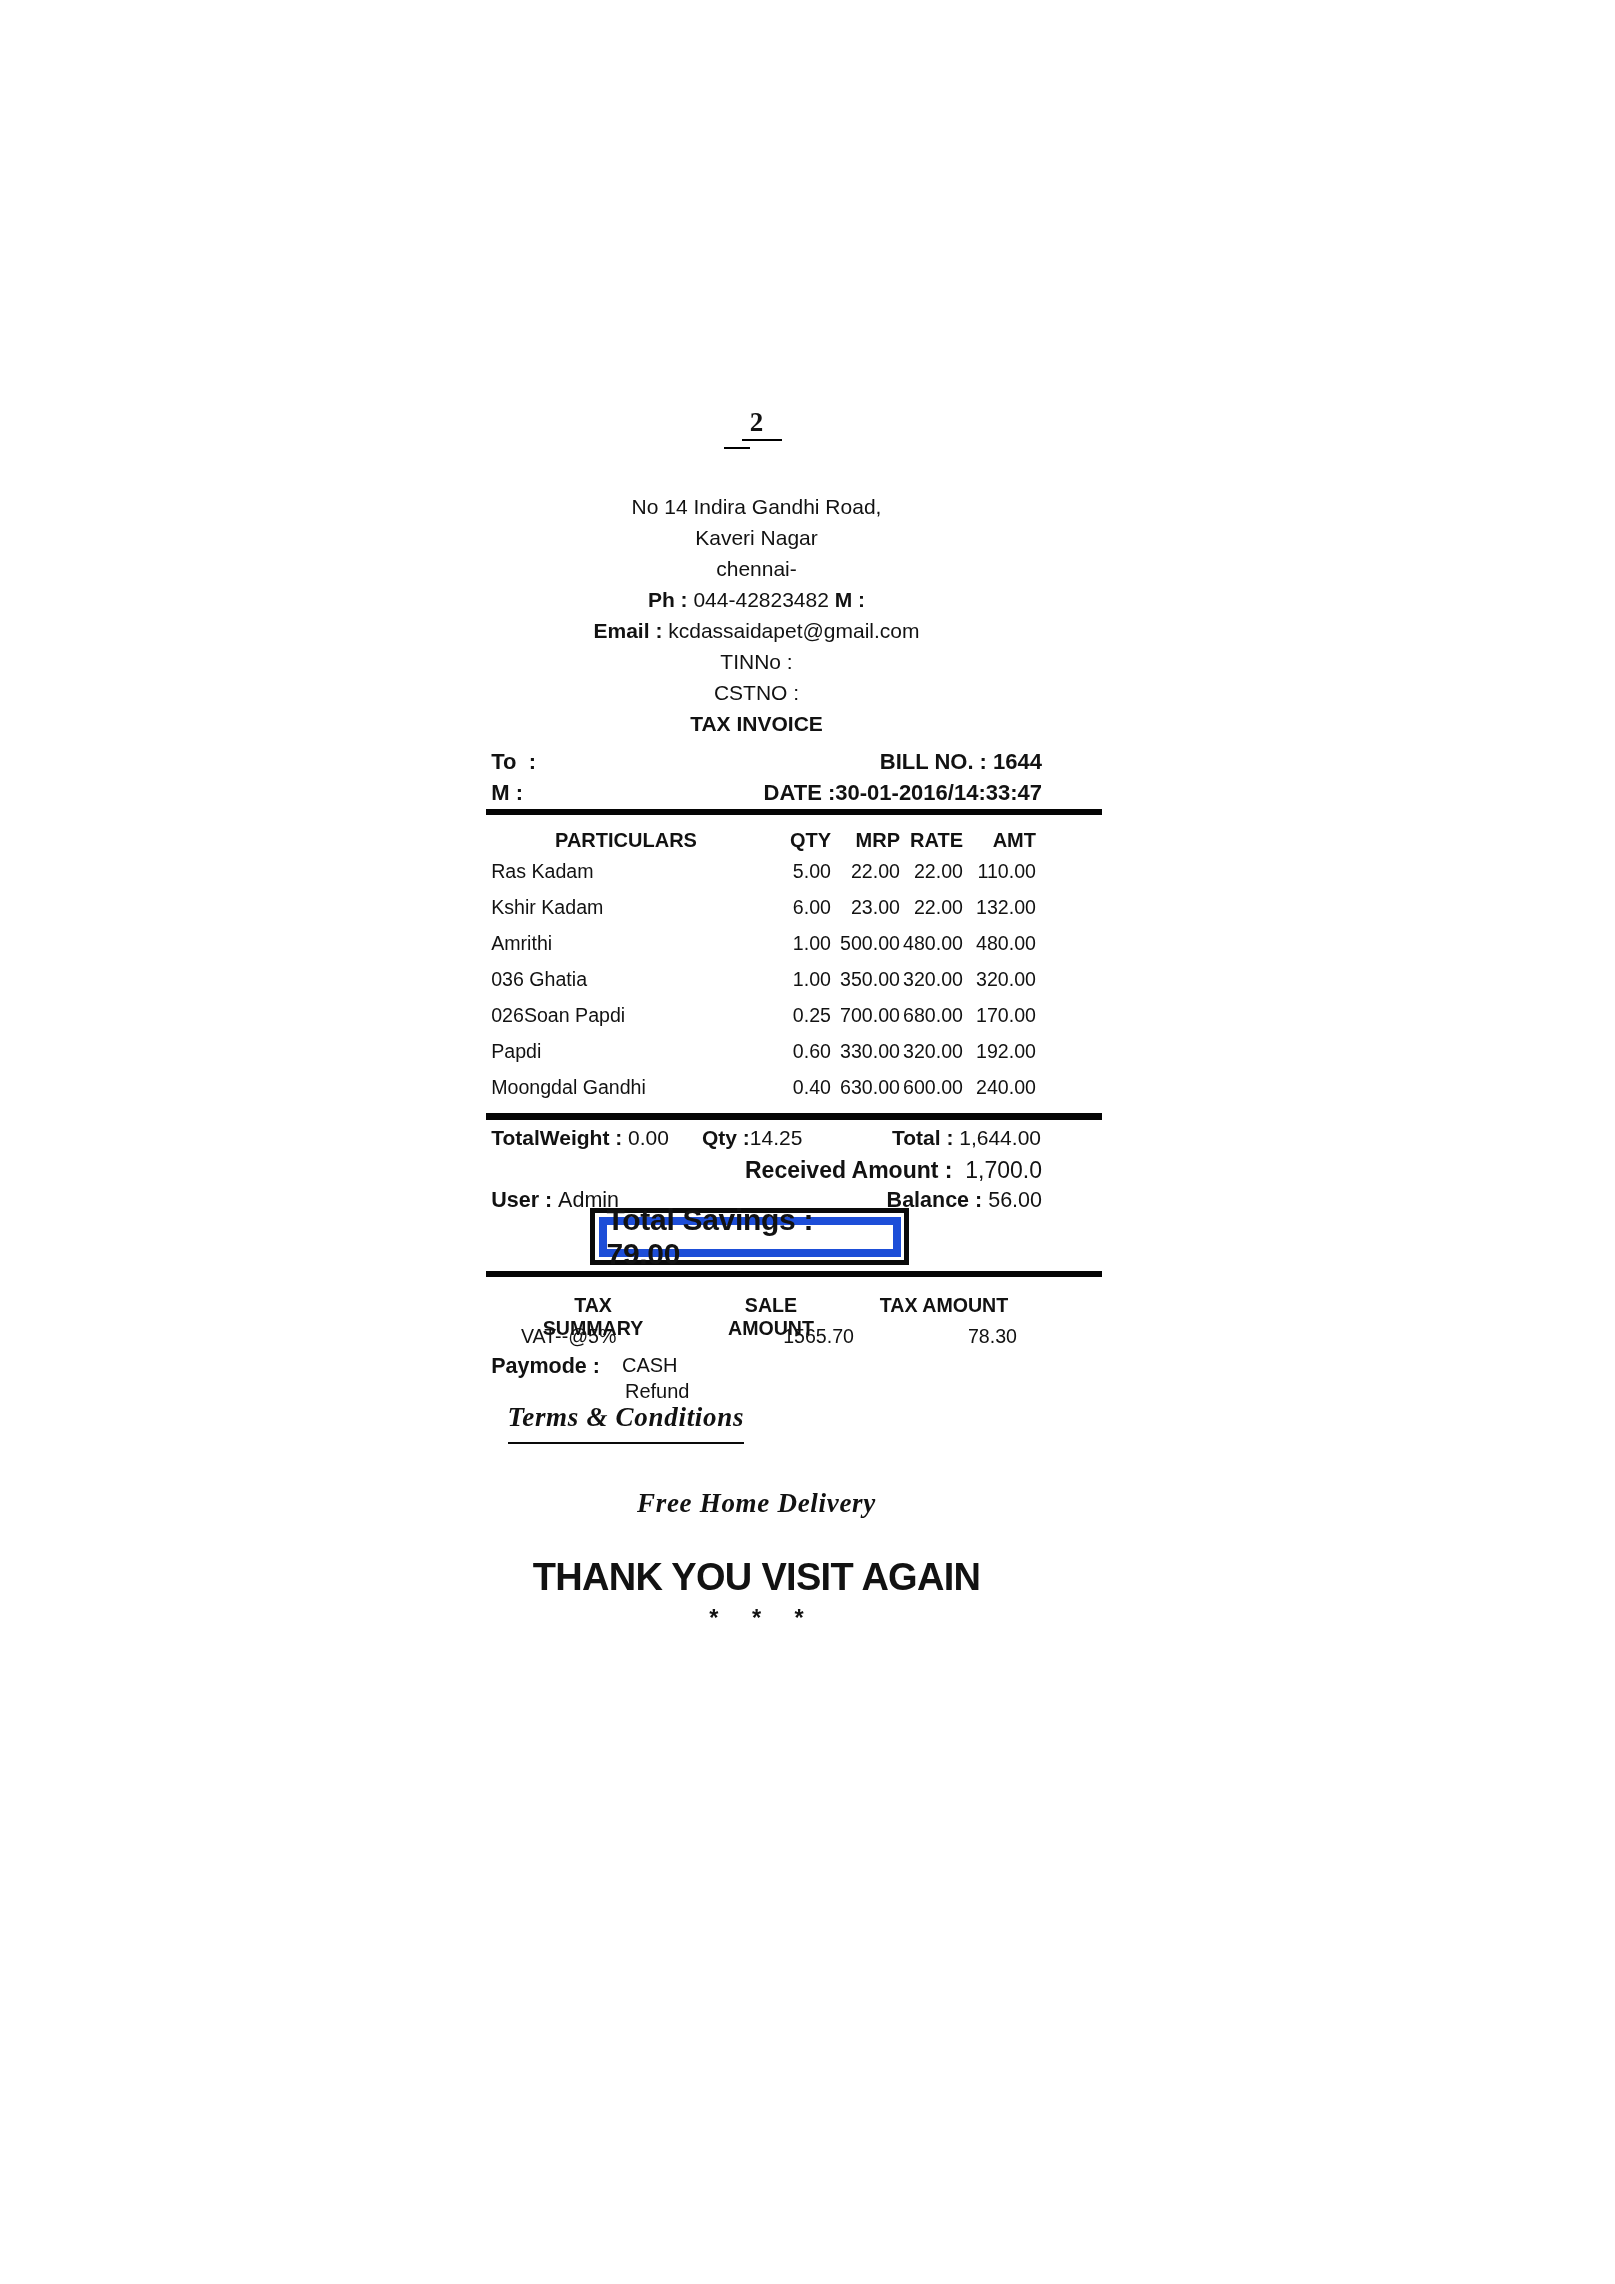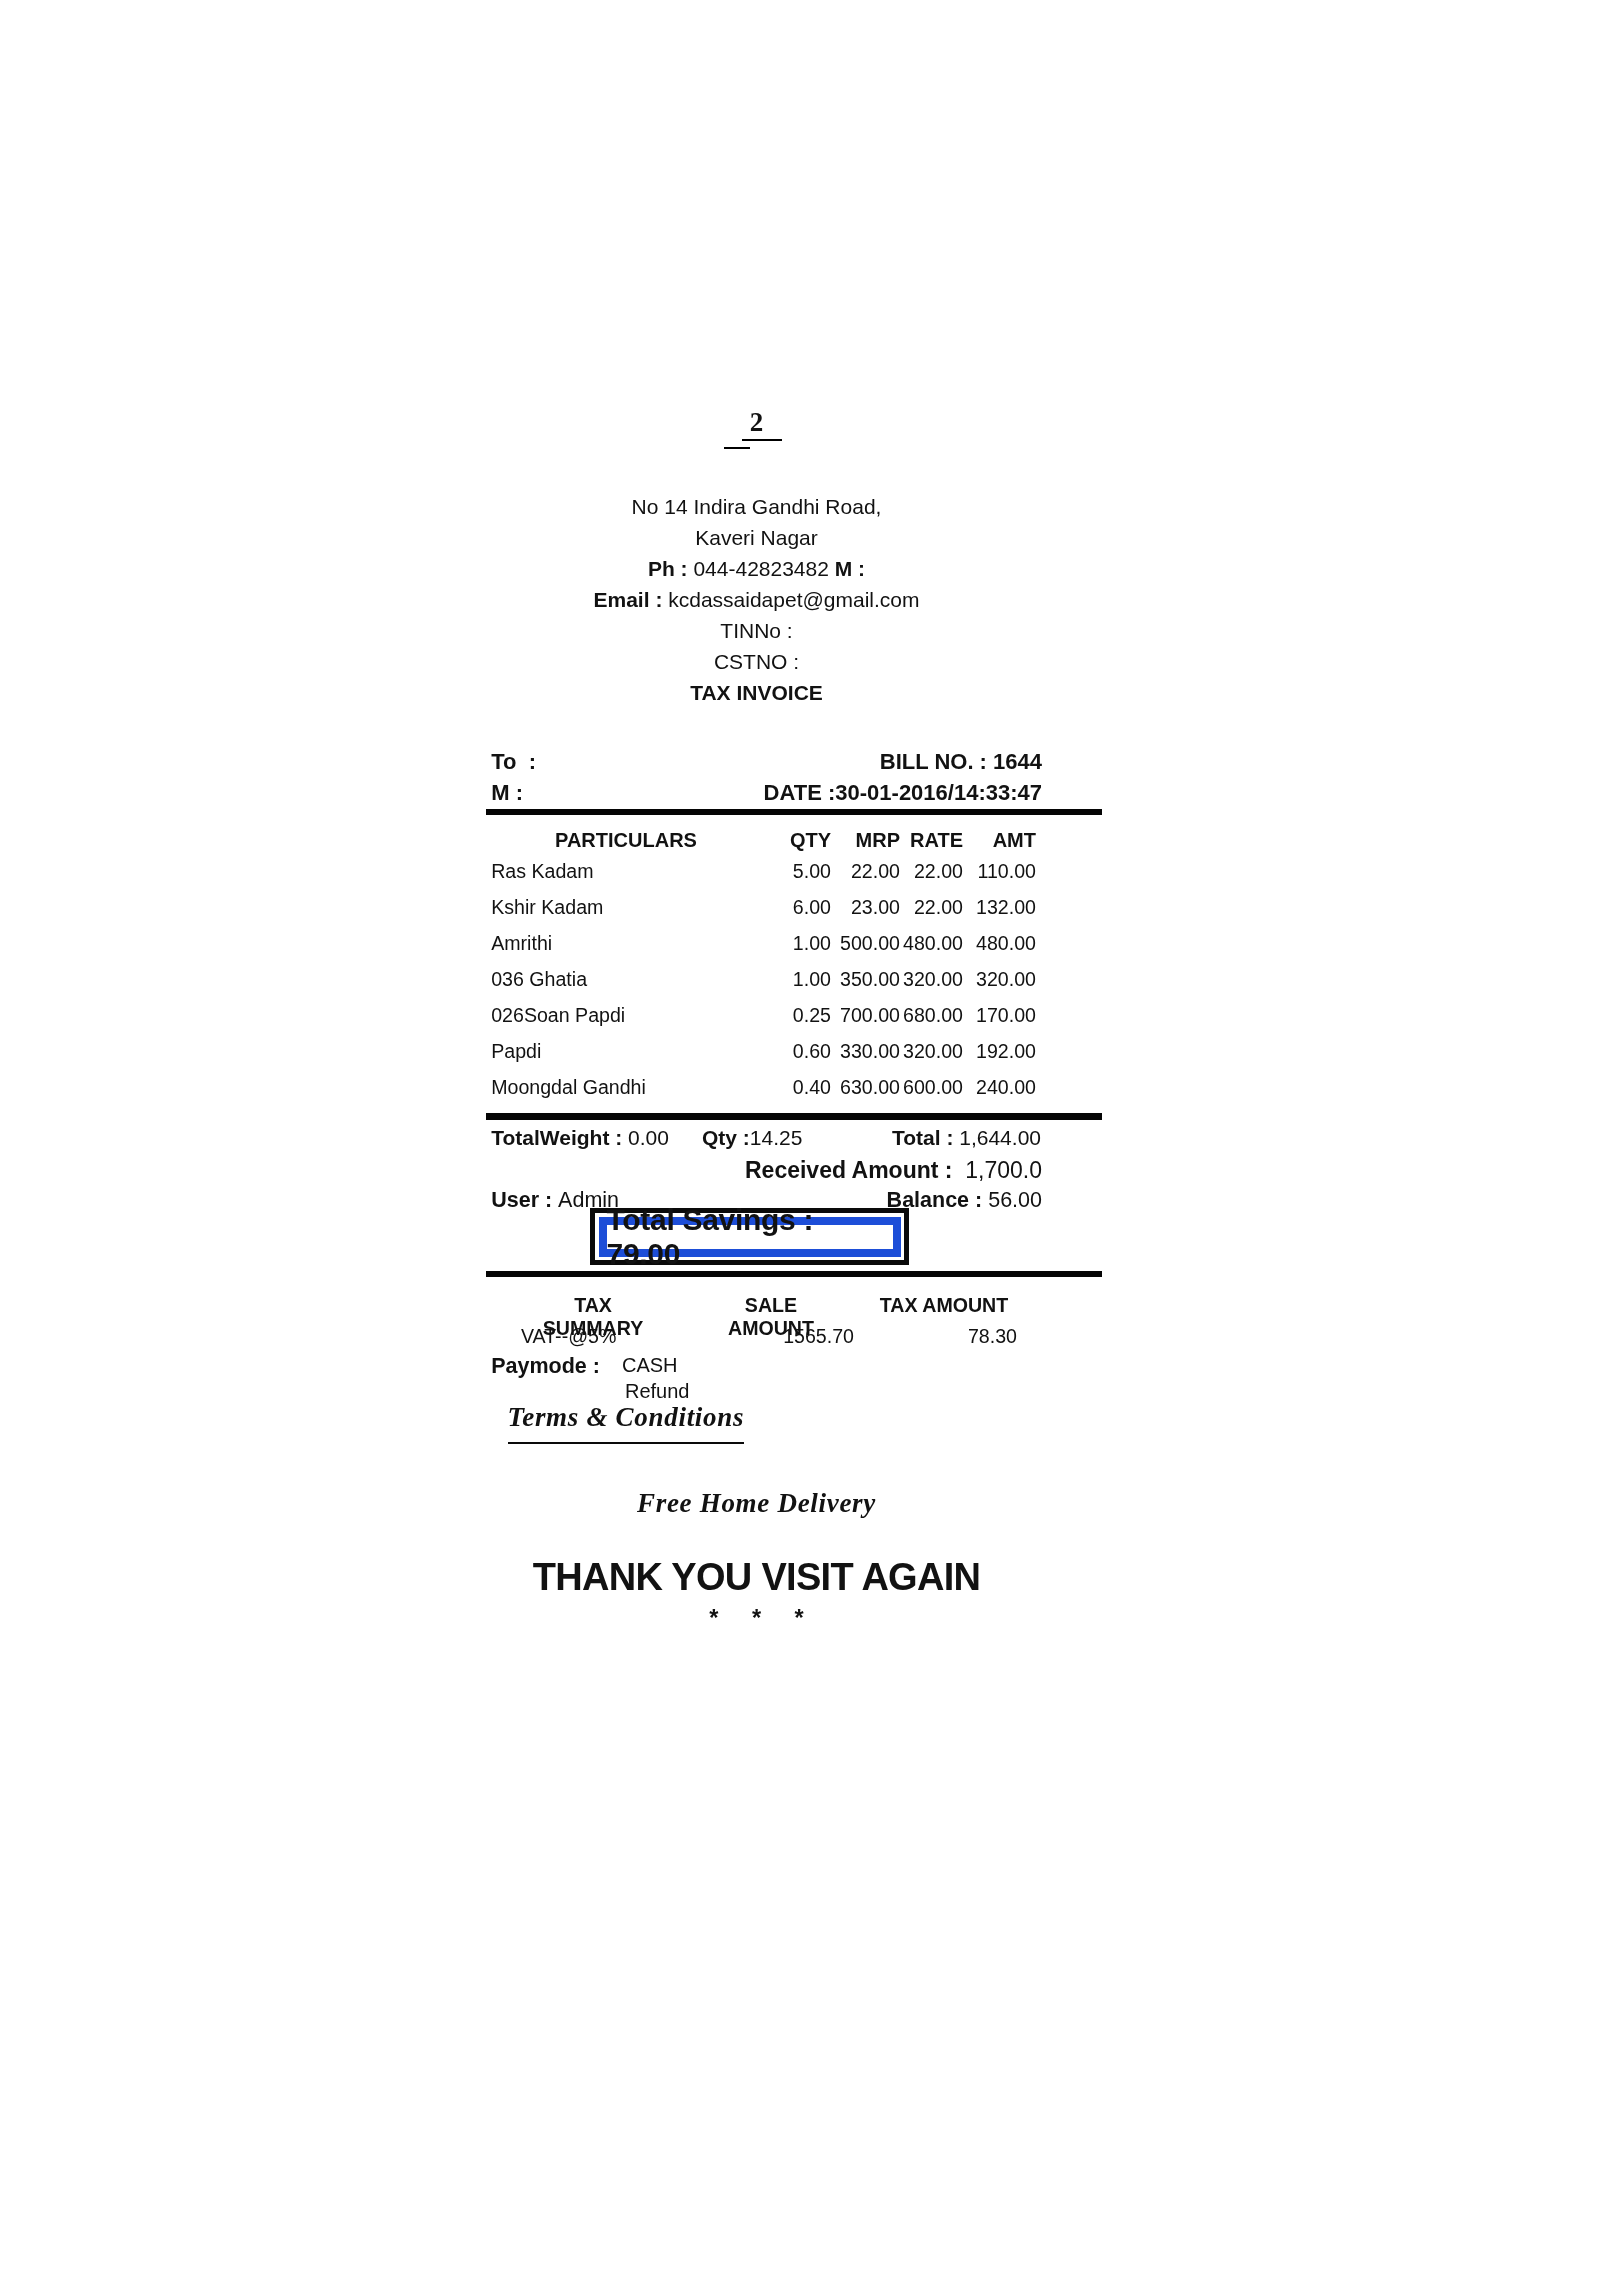--- a/index.html
+++ b/index.html
@@ -114,20 +114,21 @@
   <div class="abs cblock symbol-wrap">
     <span class="symbol-glyph">2</span>
     <span class="symbol-bar1"></span>
     <span class="symbol-bar2"></span>
   </div>
 
 
   <div class="abs cblock hdr-lines">
     <div class="ln">No 14 Indira Gandhi Road,</div>
     <div class="ln">Kaveri Nagar</div>
+    <div class="ln">chennai-</div>
     <div class="ln"><span class="b pre">Ph : </span><span class="pre">044-42823482 </span><span class="b pre">M :</span></div>
     <div class="ln"><span class="b pre">Email : </span><span>kcdassaidapet@gmail.com</span></div>
     <div class="ln">TINNo :</div>
     <div class="ln">CSTNO :</div>
     <div class="ln b">TAX INVOICE</div>
   </div>
 
   <div class="abs meta">
     <div class="mrow">
       <span class="pre">To  :</span>

